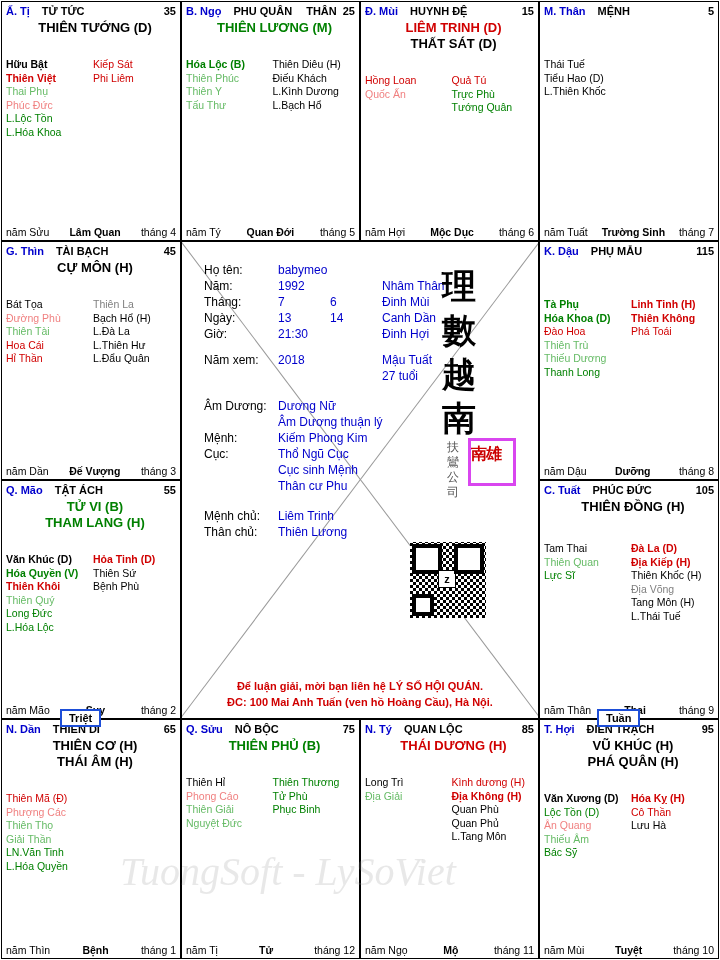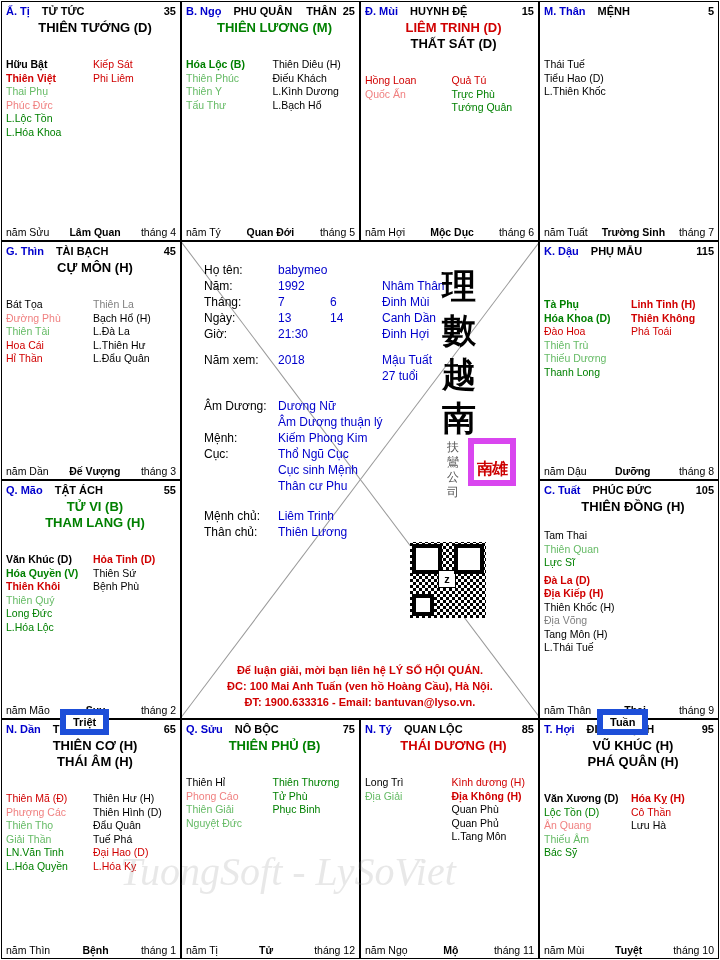--- a/index.html
+++ b/index.html
@@ -135,28 +135,27 @@
     font-size: 12px;
     color: #555;
     line-height: 15px;
     text-align: center;
     width: 18px;
   }
   .seal {
     position: absolute;
     right: 22px; top: 196px;
     width: 48px; height: 48px;
-    border: 6px solid #d946ef;
+    border: 3px solid #d946ef;
     color: #cc0000;
     font-family: "DejaVu Serif", serif;
     font-size: 16px;
     font-weight: bold;
     line-height: 18px;
-    text-align: center;
-    padding-top: 16px;
+    padding-top: 4px;
     letter-spacing: -1px;
   }
   .qr {
     position: absolute;
     left: 228px; top: 300px;
     width: 76px; height: 76px;
     background:
       repeating-linear-gradient(90deg, #000 0 3px, #fff 3px 6px),
       repeating-linear-gradient(0deg, #000 0 3px, #fff 3px 6px);
     background-blend-mode: difference;
@@ -192,21 +191,21 @@
     text-align: center;
     color: #d00000;
     font-size: 11px;
     font-weight: bold;
     line-height: 16px;
   }
   
   .marker {
     position: absolute;
     background: #ffffff;
-    border: 6px solid #1d4ed8;
+    border: 2px solid #1d4ed8;
     font-size: 11px;
     font-weight: bold;
     padding: 1px 7px;
     z-index: 5;
     color: #000;
   }
   
   .wm {
     position: absolute;
     left: 120px; top: 848px;
@@ -427,21 +426,21 @@
 
   <div class="cell" style="left:539px;top:480px;width:180px;height:239px;">
     <div class="chi-row">
       <span class="chi-name">C. Tuất</span>
       <span class="palace-name">PHÚC ĐỨC</span>
       <span class="palace-num">105</span>
     </div>
     <div class="mainstars">
       <div class="ms-black">THIÊN ĐỒNG (H)</div>
     </div>
-    <div class="starcols" style="top:48px;flex-direction:column;">
+    <div class="starcols" style="top:61px;">
       <div class="starcol">
         <div class="s-black">Tam Thai</div>
         <div class="s-lgreen">Thiên Quan</div>
         <div class="s-green">Lực Sĩ</div>
       </div>
       <div class="starcol">
         <div class="s-red s-bold">Đà La (D)</div>
         <div class="s-red s-bold">Địa Kiếp (H)</div>
         <div class="s-black">Thiên Khốc (H)</div>
         <div class="s-gray">Địa Võng</div>
@@ -468,28 +467,20 @@
     </div>
     <div class="starcols" style="top:72px;">
       <div class="starcol">
         <div class="s-red">Thiên Mã (Đ)</div>
         <div class="s-pink">Phượng Các</div>
         <div class="s-lgreen">Thiên Thọ</div>
         <div class="s-lgreen">Giải Thần</div>
         <div class="s-green">LN.Văn Tinh</div>
         <div class="s-green">L.Hóa Quyền</div>
       </div>
-      <div class="starcol">
-        <div class="s-black">Thiên Hư (H)</div>
-        <div class="s-black">Thiên Hình (D)</div>
-        <div class="s-black">Đẩu Quân</div>
-        <div class="s-black">Tuế Phá</div>
-        <div class="s-red">Đại Hao (D)</div>
-        <div class="s-red">L.Hóa Kỵ</div>
-      </div>
     </div>
     <div class="bottom-row">
       <span class="bl">năm Thìn</span>
       <span class="bc">Bệnh</span>
       <span class="br">tháng 1</span>
     </div>
   </div>
 
   <div class="cell" style="left:181px;top:719px;width:179px;height:240px;padding-left:21px;">
     <div class="chi-row">
@@ -673,21 +664,20 @@
     <div class="seal">南雄</div>
 
     <div class="qr">
       <div class="qr-bl"></div>
       <div class="qr-c">z</div>
     </div>
 
     <div class="contact">
       <div>Để luận giải, mời bạn liên hệ LÝ SỐ HỘI QUÁN.</div>
       <div>ĐC: 100 Mai Anh Tuấn (ven hồ Hoàng Cầu), Hà Nội.</div>
-      <div>ĐT: 1900.633316 - Email: bantuvan@lyso.vn.</div>
     </div>
   </div>
 
   <div class="marker" style="left:60px;top:709px;">Triệt</div>
   <div class="marker" style="left:597px;top:709px;">Tuần</div>
 
   <div class="wm">TuongSoft - LySoViet</div>
 </div>
 
 </body></html>

